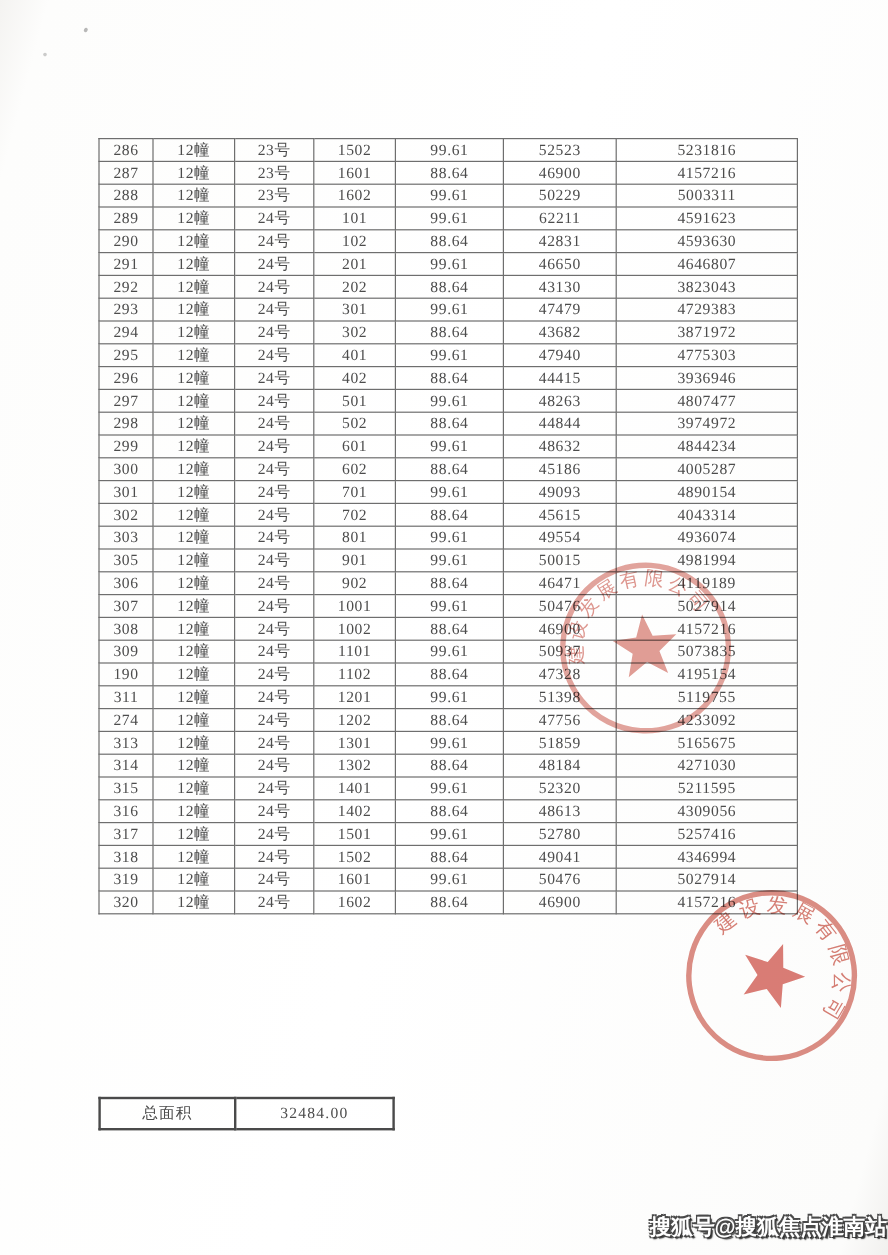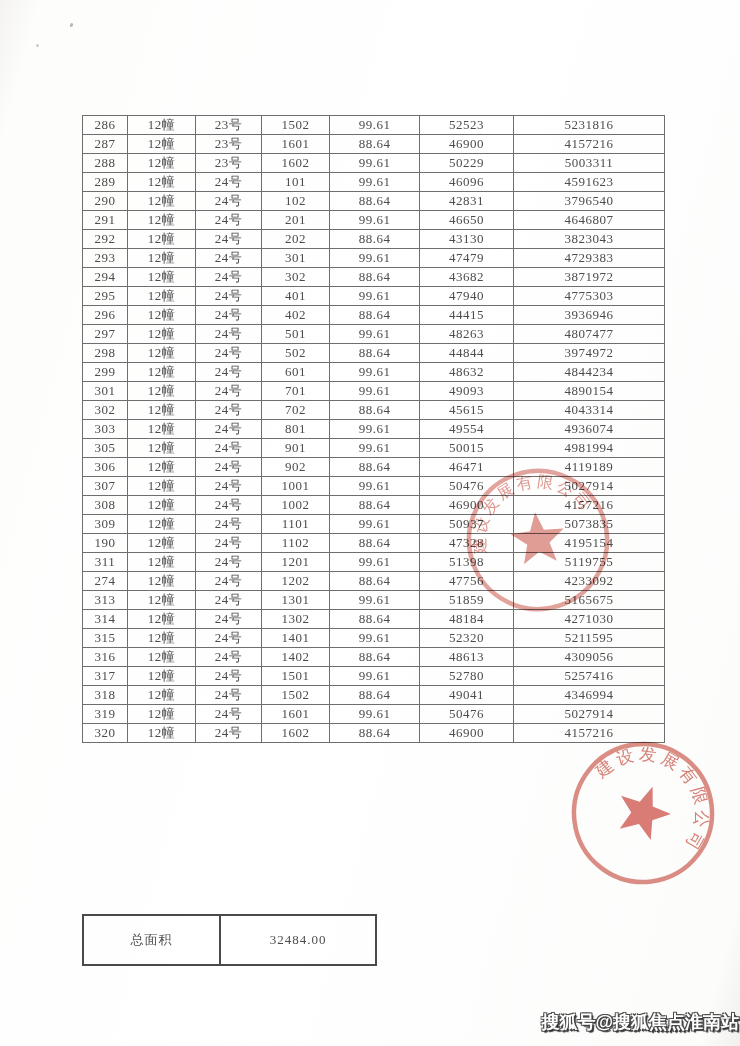--- a/index.html
+++ b/index.html
@@ -20,21 +20,21 @@
     padding:0;letter-spacing:.5px;white-space:nowrap;overflow:hidden;
   }
   .price-table{border:1px solid #5a5a5a;}
   
   .summary-table{
     position:absolute;left:82px;top:914px;border-collapse:collapse;table-layout:fixed;
     font-size:13px;color:#4c4c4c;
   }
   .summary-table td{
     border:2px solid #4a4a4a;text-align:center;vertical-align:middle;
-    height:24px;padding:12px;letter-spacing:1px;
+    height:24px;padding:0;letter-spacing:1px;
   }
   
   .stamp{position:absolute;mix-blend-mode:multiply;pointer-events:none;}
   
   .watermark{
     position:absolute;right:1px;top:1010px;
     font-family:"Liberation Sans","DejaVu Sans",sans-serif;
     font-weight:bold;font-size:18px;letter-spacing:0px;color:#ffffff;
     text-shadow:-1px -1px 0 #4a4a4a,1px -1px 0 #4a4a4a,-1px 1px 0 #4a4a4a,
                  1px 1px 0 #2e2e2e,2px 2px 1px #333333;
@@ -91,31 +91,31 @@
           <td>99.61</td>
           <td>50229</td>
           <td>5003311</td>
         </tr>
         <tr>
           <td>289</td>
           <td>12幢</td>
           <td>24号</td>
           <td>101</td>
           <td>99.61</td>
-          <td>46096</td>
+          <td>62211</td>
           <td>4591623</td>
         </tr>
         <tr>
           <td>290</td>
           <td>12幢</td>
           <td>24号</td>
           <td>102</td>
           <td>88.64</td>
           <td>42831</td>
-          <td>3796540</td>
+          <td>4593630</td>
         </tr>
         <tr>
           <td>291</td>
           <td>12幢</td>
           <td>24号</td>
           <td>201</td>
           <td>99.61</td>
           <td>46650</td>
           <td>4646807</td>
         </tr>
@@ -183,20 +183,29 @@
           <td>3974972</td>
         </tr>
         <tr>
           <td>299</td>
           <td>12幢</td>
           <td>24号</td>
           <td>601</td>
           <td>99.61</td>
           <td>48632</td>
           <td>4844234</td>
+        </tr>
+        <tr>
+          <td>300</td>
+          <td>12幢</td>
+          <td>24号</td>
+          <td>602</td>
+          <td>88.64</td>
+          <td>45186</td>
+          <td>4005287</td>
         </tr>
         <tr>
           <td>301</td>
           <td>12幢</td>
           <td>24号</td>
           <td>701</td>
           <td>99.61</td>
           <td>49093</td>
           <td>4890154</td>
         </tr>

